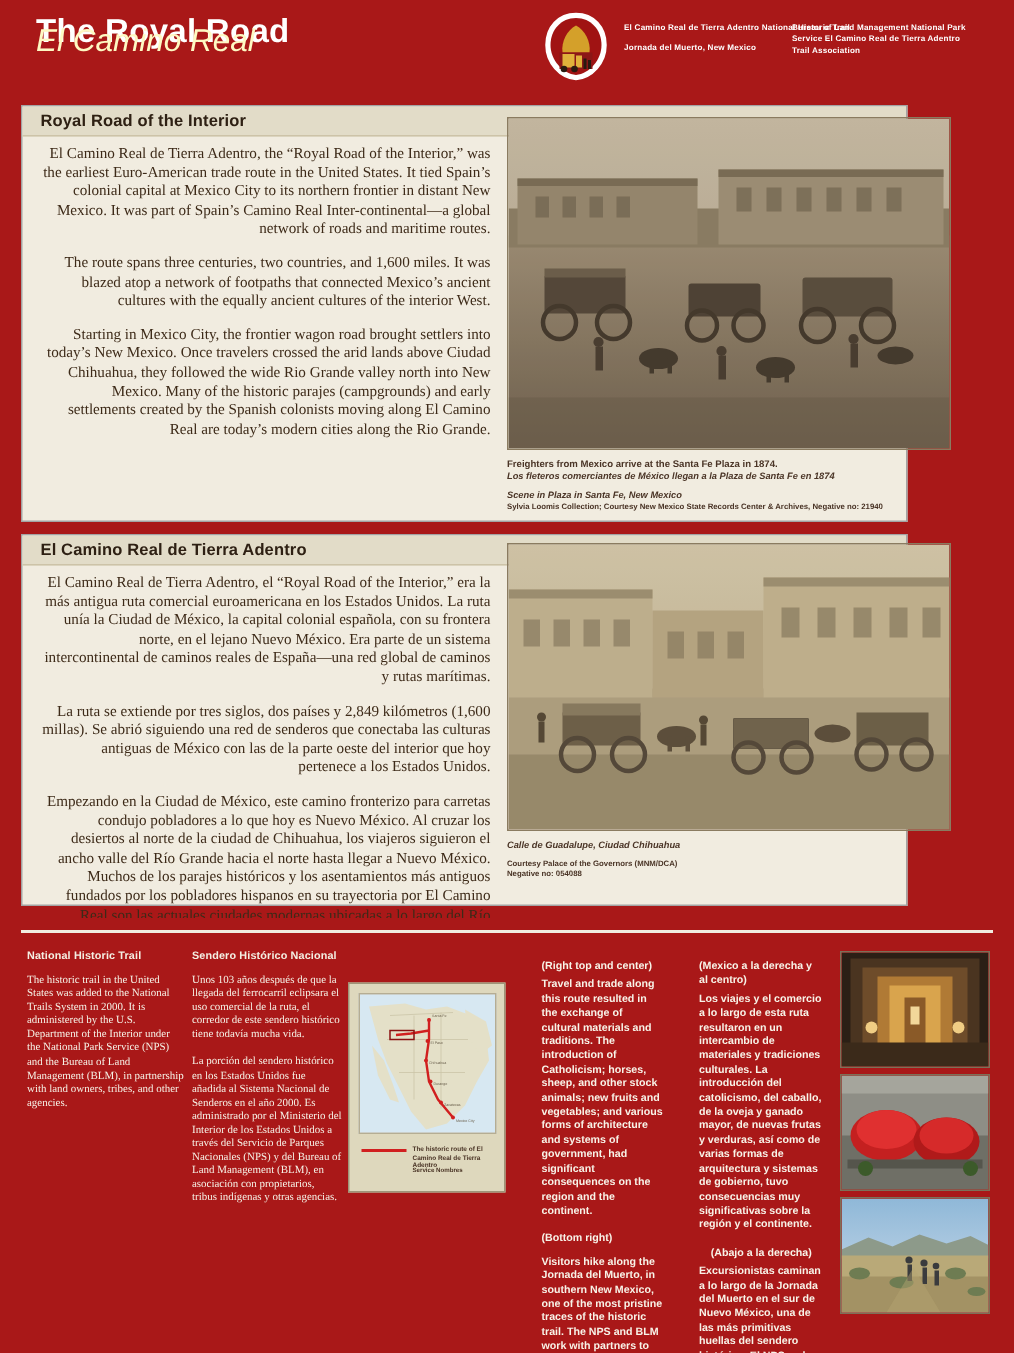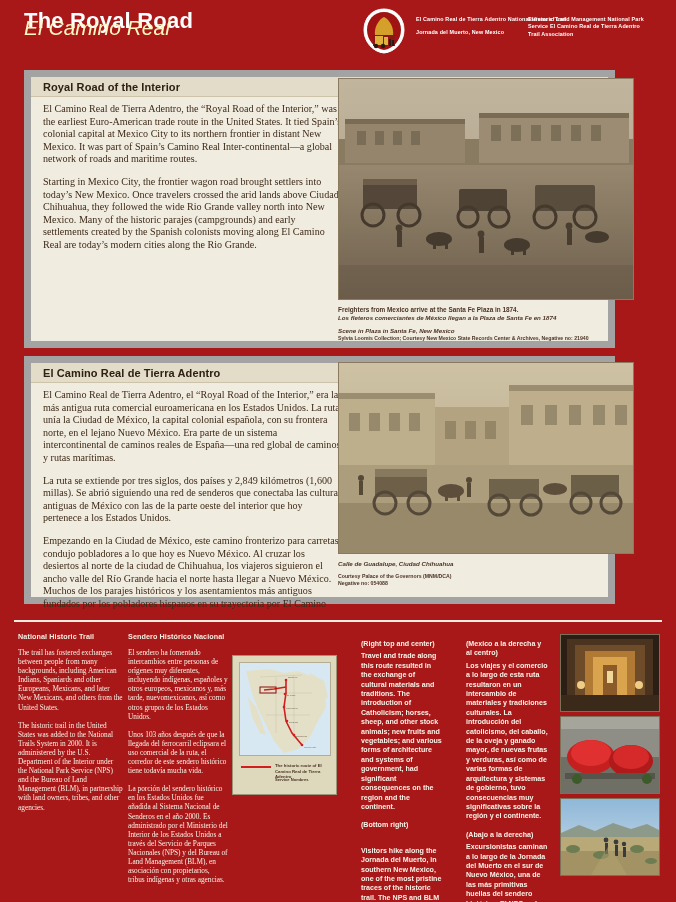--- a/index.html
+++ b/index.html
@@ -44,23 +44,23 @@
   }
   .hdr-block-a .gap{display:block;height:6px;}
   .hdr-block-b{
     position:absolute;left:528px;top:16px;
     color:#fff;font-size:5.4px;font-weight:bold;line-height:7.4px;
     letter-spacing:.15px;
   }
 
   
   .section{
-    position:absolute;left:24px;width:591px;
+    position:absolute;left:14px;width:591px;
     background:#f1ece0;
-    border:7px solid #a3a3a3;
+    border:1px solid #a3a3a3;
     box-sizing:border-box;
   }
   .sec-en{top:70px;height:278px;}
   .sec-es{top:356px;height:248px;}
 
   .sec-hd{
     position:absolute;left:0;top:0;width:100%;
     height:20px;
     background:#e2dcc8;
     border-bottom:1px solid #cdc3a8;
@@ -70,21 +70,21 @@
     position:absolute;left:12px;top:4px;
     font-size:11px;font-weight:bold;color:#2e2013;
     letter-spacing:.1px;
   }
 
   .body-text{
     position:absolute;left:12px;top:26px;width:300px;
     font-family:"Liberation Serif", serif;
     font-size:10.1px;line-height:12.6px;
     color:#3d2a18;
-    text-align:left;
+    text-align:right;
   }
   .body-text p{margin:0 0 10px 0;}
 
   
   .photo{
     position:absolute;
     border:1px solid #8a7b60;
     box-sizing:border-box;
     overflow:hidden;
   }
@@ -208,20 +208,21 @@
       <span>El Camino Real de Tierra Adentro Trail Association</span>
     </div>
   </div>
 
   <div class="section sec-en">
     <div class="sec-hd">
       <span>Royal Road of the Interior</span>
     </div>
     <div class="body-text">
       <p>El Camino Real de Tierra Adentro, the “Royal Road of the Interior,” was the earliest Euro-American trade route in the United States. It tied Spain’s colonial capital at Mexico City to its northern frontier in distant New Mexico. It was part of Spain’s Camino Real Inter-continental—a global network of roads and maritime routes.</p>
+      <p>The route spans three centuries, two countries, and 1,600 miles. It was blazed atop a network of footpaths that connected Mexico’s ancient cultures with the equally ancient cultures of the interior West.</p>
       <p>Starting in Mexico City, the frontier wagon road brought settlers into today’s New Mexico. Once travelers crossed the arid lands above Ciudad Chihuahua, they followed the wide Rio Grande valley north into New Mexico. Many of the historic parajes (campgrounds) and early settlements created by the Spanish colonists moving along El Camino Real are today’s modern cities along the Rio Grande.</p>
     </div>
   </div>
 
   <div class="photo ph-en">
     <svg width="294" height="220" viewBox="0 0 294 220" preserveAspectRatio="none">
       <defs>
         <linearGradient id="skyA" x1="0" y1="0" x2="0" y2="1">
           <stop offset="0%" stop-color="#cfc4ae"></stop>
             <stop offset="100%" stop-color="#b2a692"></stop>
@@ -374,29 +375,27 @@
     <span class="l4" style="margin-top:5px;display:block;">Courtesy Palace of the Governors (MNM/DCA)</span>
     <span class="l4">Negative no: 054088</span>
   </div>
 
   <div class="bottom"></div>
   <div class="rule"></div>
 
   <div class="col col1">
     <div class="col-hd">National Historic Trail</div>
     <div class="col-serif">
-      <p>The trail has fostered exchanges between people from many backgrounds, including American Indians, Spaniards and other Europeans, Mexicans, and later New Mexicans, and others from the United States.</p>
       <p>The historic trail in the United States was added to the National Trails System in 2000. It is administered by the U.S. Department of the Interior under the National Park Service (NPS) and the Bureau of Land Management (BLM), in partnership with land owners, tribes, and other agencies.</p>
     </div>
   </div>
 
   <div class="col col2">
     <div class="col-hd">Sendero Histórico Nacional</div>
     <div class="col-serif">
-      <p>El sendero ha fomentado intercambios entre personas de orígenes muy diferentes, incluyendo indígenas, españoles y otros europeos, mexicanos y, más tarde, nuevomexicanos, así como otros grupos de los Estados Unidos.</p>
       <p>Unos 103 años después de que la llegada del ferrocarril eclipsara el uso comercial de la ruta, el corredor de este sendero histórico tiene todavía mucha vida.</p>
       <p>La porción del sendero histórico en los Estados Unidos fue añadida al Sistema Nacional de Senderos en el año 2000. Es administrado por el Ministerio del Interior de los Estados Unidos a través del Servicio de Parques Nacionales (NPS) y del Bureau of Land Management (BLM), en asociación con propietarios, tribus indígenas y otras agencias.</p>
     </div>
   </div>
 
   <div class="mapcard">
     <div class="mapimg">
       <svg width="90" height="92" viewBox="0 0 90 92" preserveAspectRatio="none">
         <rect width="90" height="92" fill="#d7e8f2"></rect>
         <path d="M6 8 L30 6 L44 10 L58 8 L74 14 L84 26 L86 44 L78 58 L70 74 L58 86 L44 90 L34 78 L26 62 L18 46 L12 30 Z" fill="#e4e0c8"></path>
@@ -434,30 +433,30 @@
       <div class="legline"></div>
       <div class="legtxt">The historic route of El Camino Real de Tierra Adentro</div>
       <div class="legsub">Service Nombres</div>
     </div>
   </div>
 
   <div class="col col4">
     <div class="col-sans">
       <p style="margin-bottom:3px;">(Right top and center)</p>
       <p>Travel and trade along this route resulted in the exchange of cultural materials and traditions. The introduction of Catholicism; horses, sheep, and other stock animals; new fruits and vegetables; and various forms of architecture and systems of government, had significant consequences on the region and the continent.</p>
-      <p style="margin-bottom:16px;">(Bottom right)</p>
+      <p style="margin-bottom:6px;">(Bottom right)</p>
       <p>Visitors hike along the Jornada del Muerto, in southern New Mexico, one of the most pristine traces of the historic trail. The NPS and BLM work with partners to develop places to visit along the trail.</p>
     </div>
   </div>
 
   <div class="col col5">
     <div class="col-sans">
       <p style="margin-bottom:3px;">(Mexico a la derecha y al centro)</p>
       <p>Los viajes y el comercio a lo largo de esta ruta resultaron en un intercambio de materiales y tradiciones culturales. La introducción del catolicismo, del caballo, de la oveja y ganado mayor, de nuevas frutas y verduras, así como de varias formas de arquitectura y sistemas de gobierno, tuvo consecuencias muy significativas sobre la región y el continente.</p>
-      <p style="margin-bottom:3px;">(Abajo a la derecha)</p>
+      <p style="margin-bottom:3px;text-align:center;">(Abajo a la derecha)</p>
       <p>Excursionistas caminan a lo largo de la Jornada del Muerto en el sur de Nuevo México, una de las más primitivas huellas del sendero histórico. El NPS y el BLM colaboran con varios socios para desarrollar lugares para visitar a lo largo del sendero.</p>
     </div>
   </div>
 
   <div class="strip s1">
     <svg width="98" height="76" viewBox="0 0 98 76" preserveAspectRatio="none">
       <rect width="98" height="76" fill="#2b1f15"></rect>
       <rect x="6" y="4" width="86" height="68" fill="#4a3420"></rect>
       <rect x="14" y="10" width="70" height="60" fill="#6e4c2a"></rect>
       <rect x="24" y="16" width="50" height="52" fill="#b07a35"></rect>

